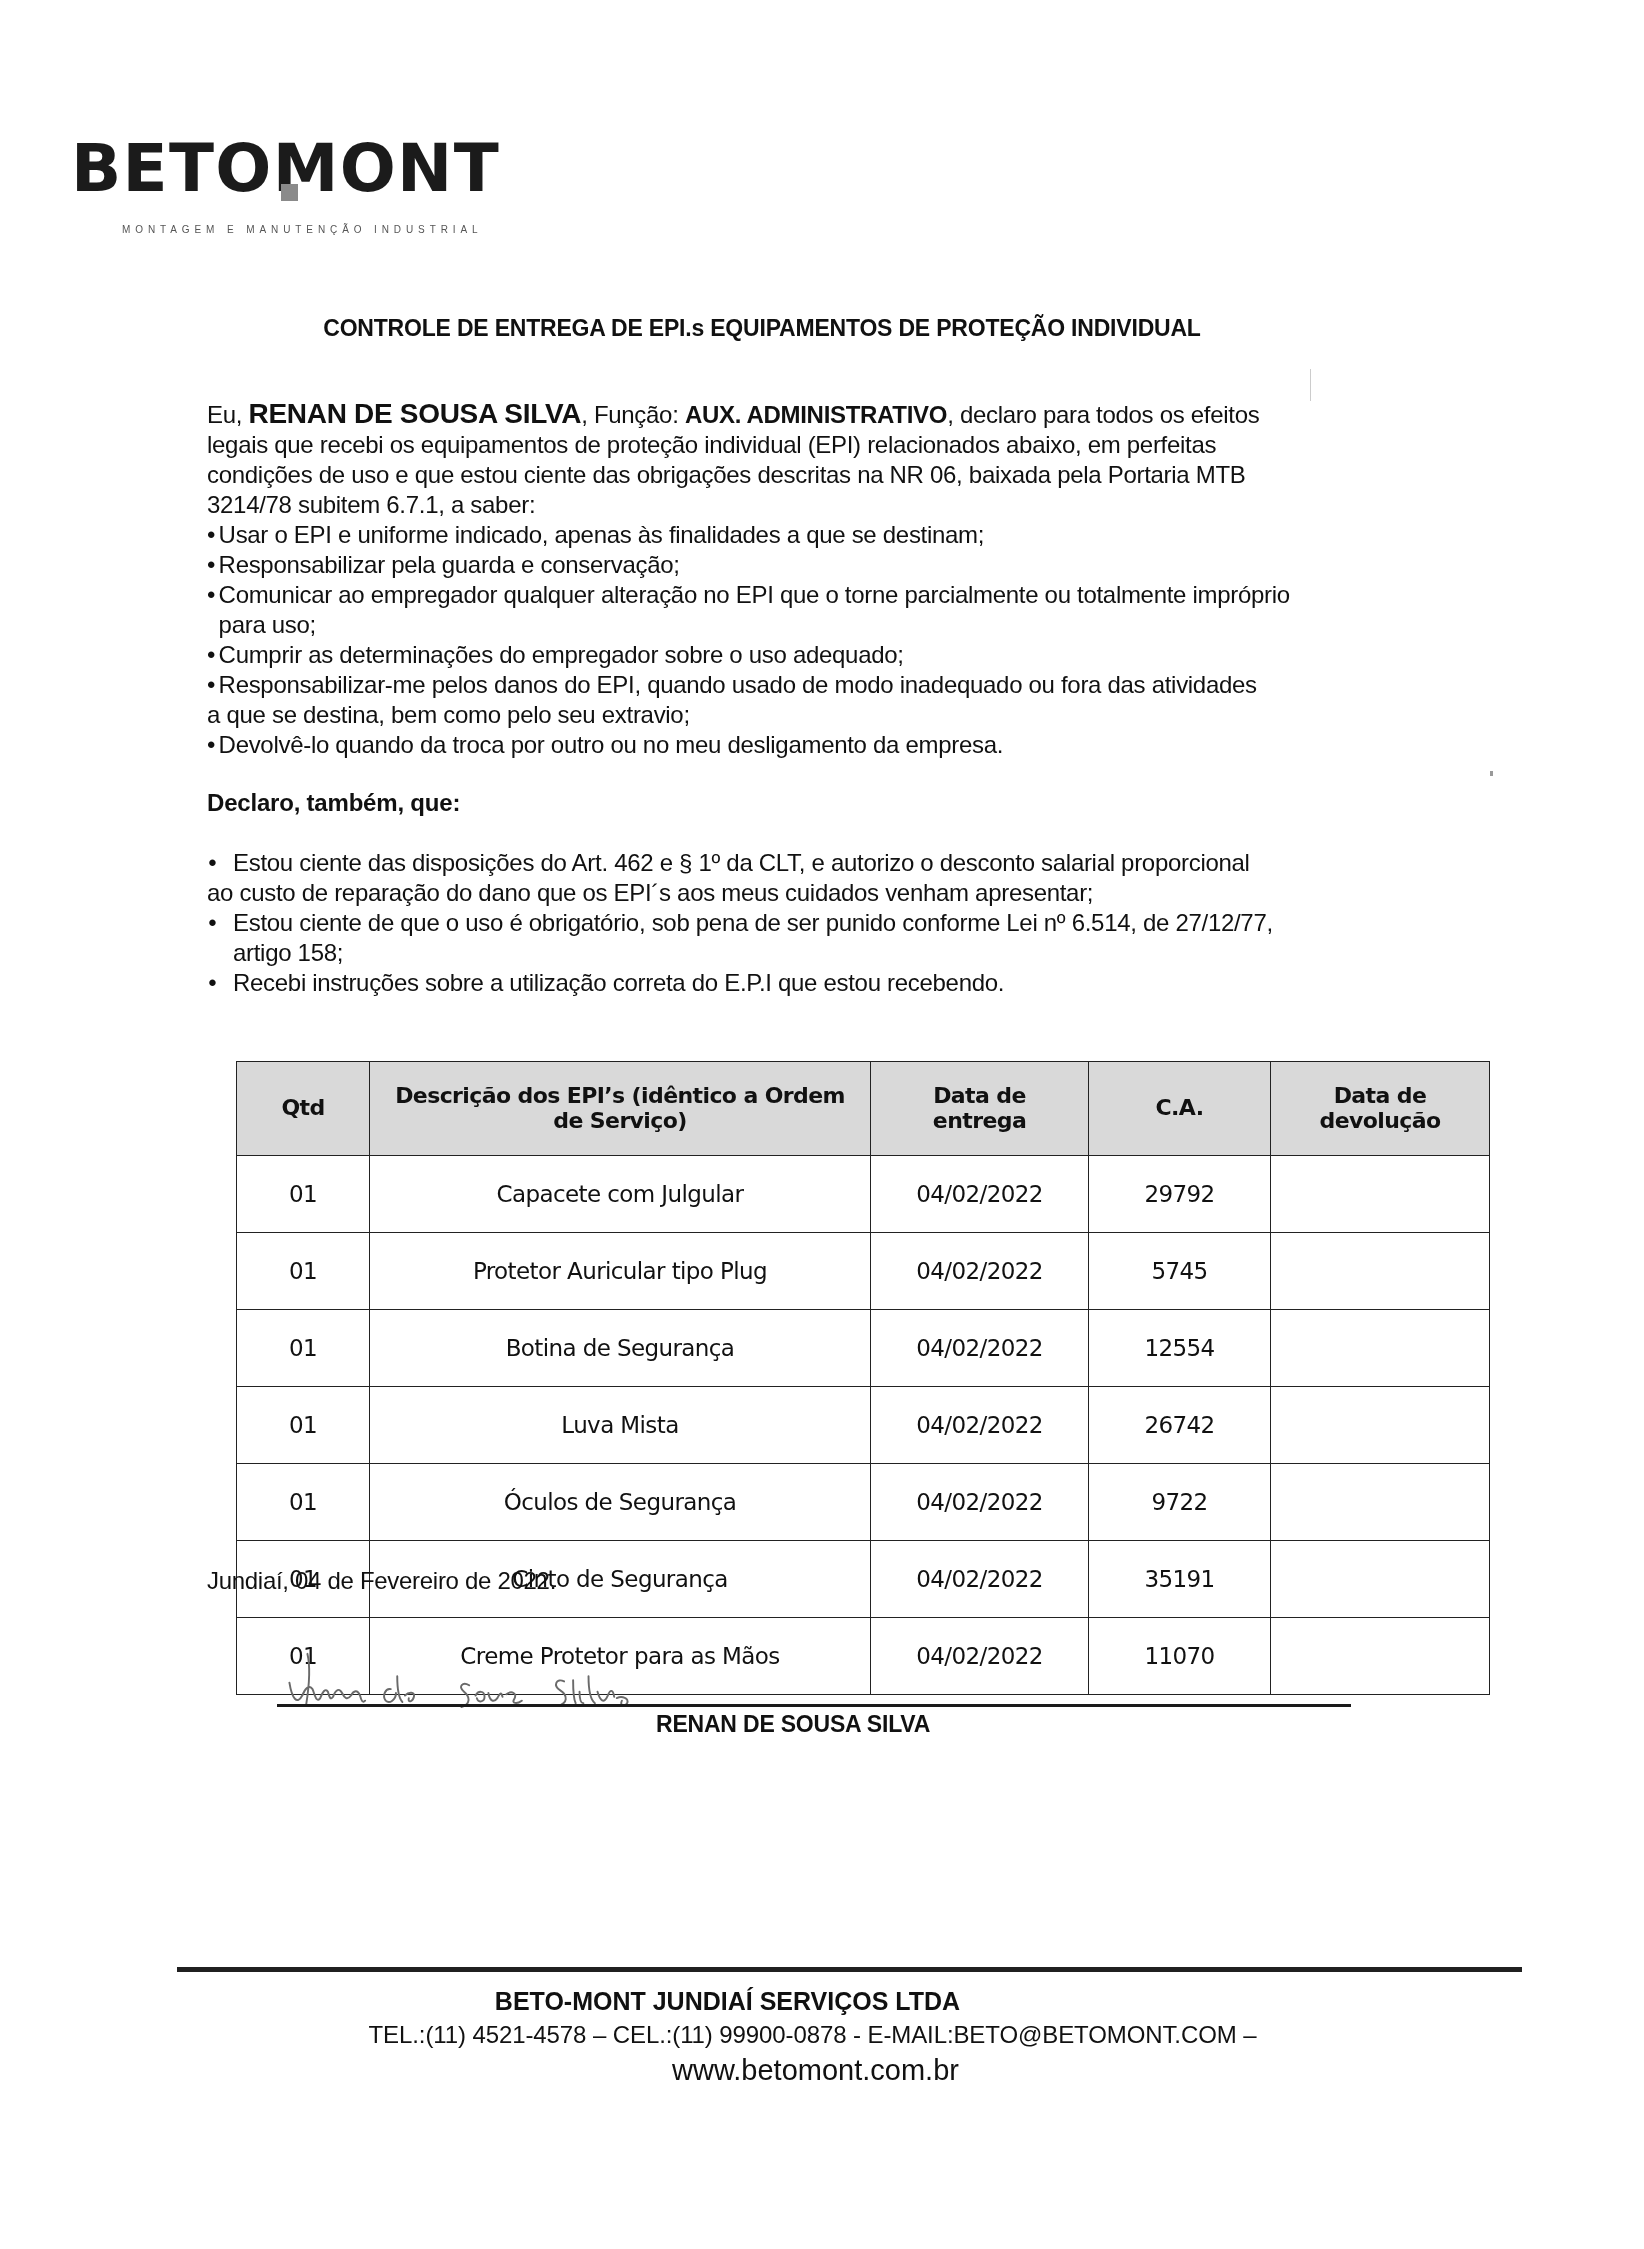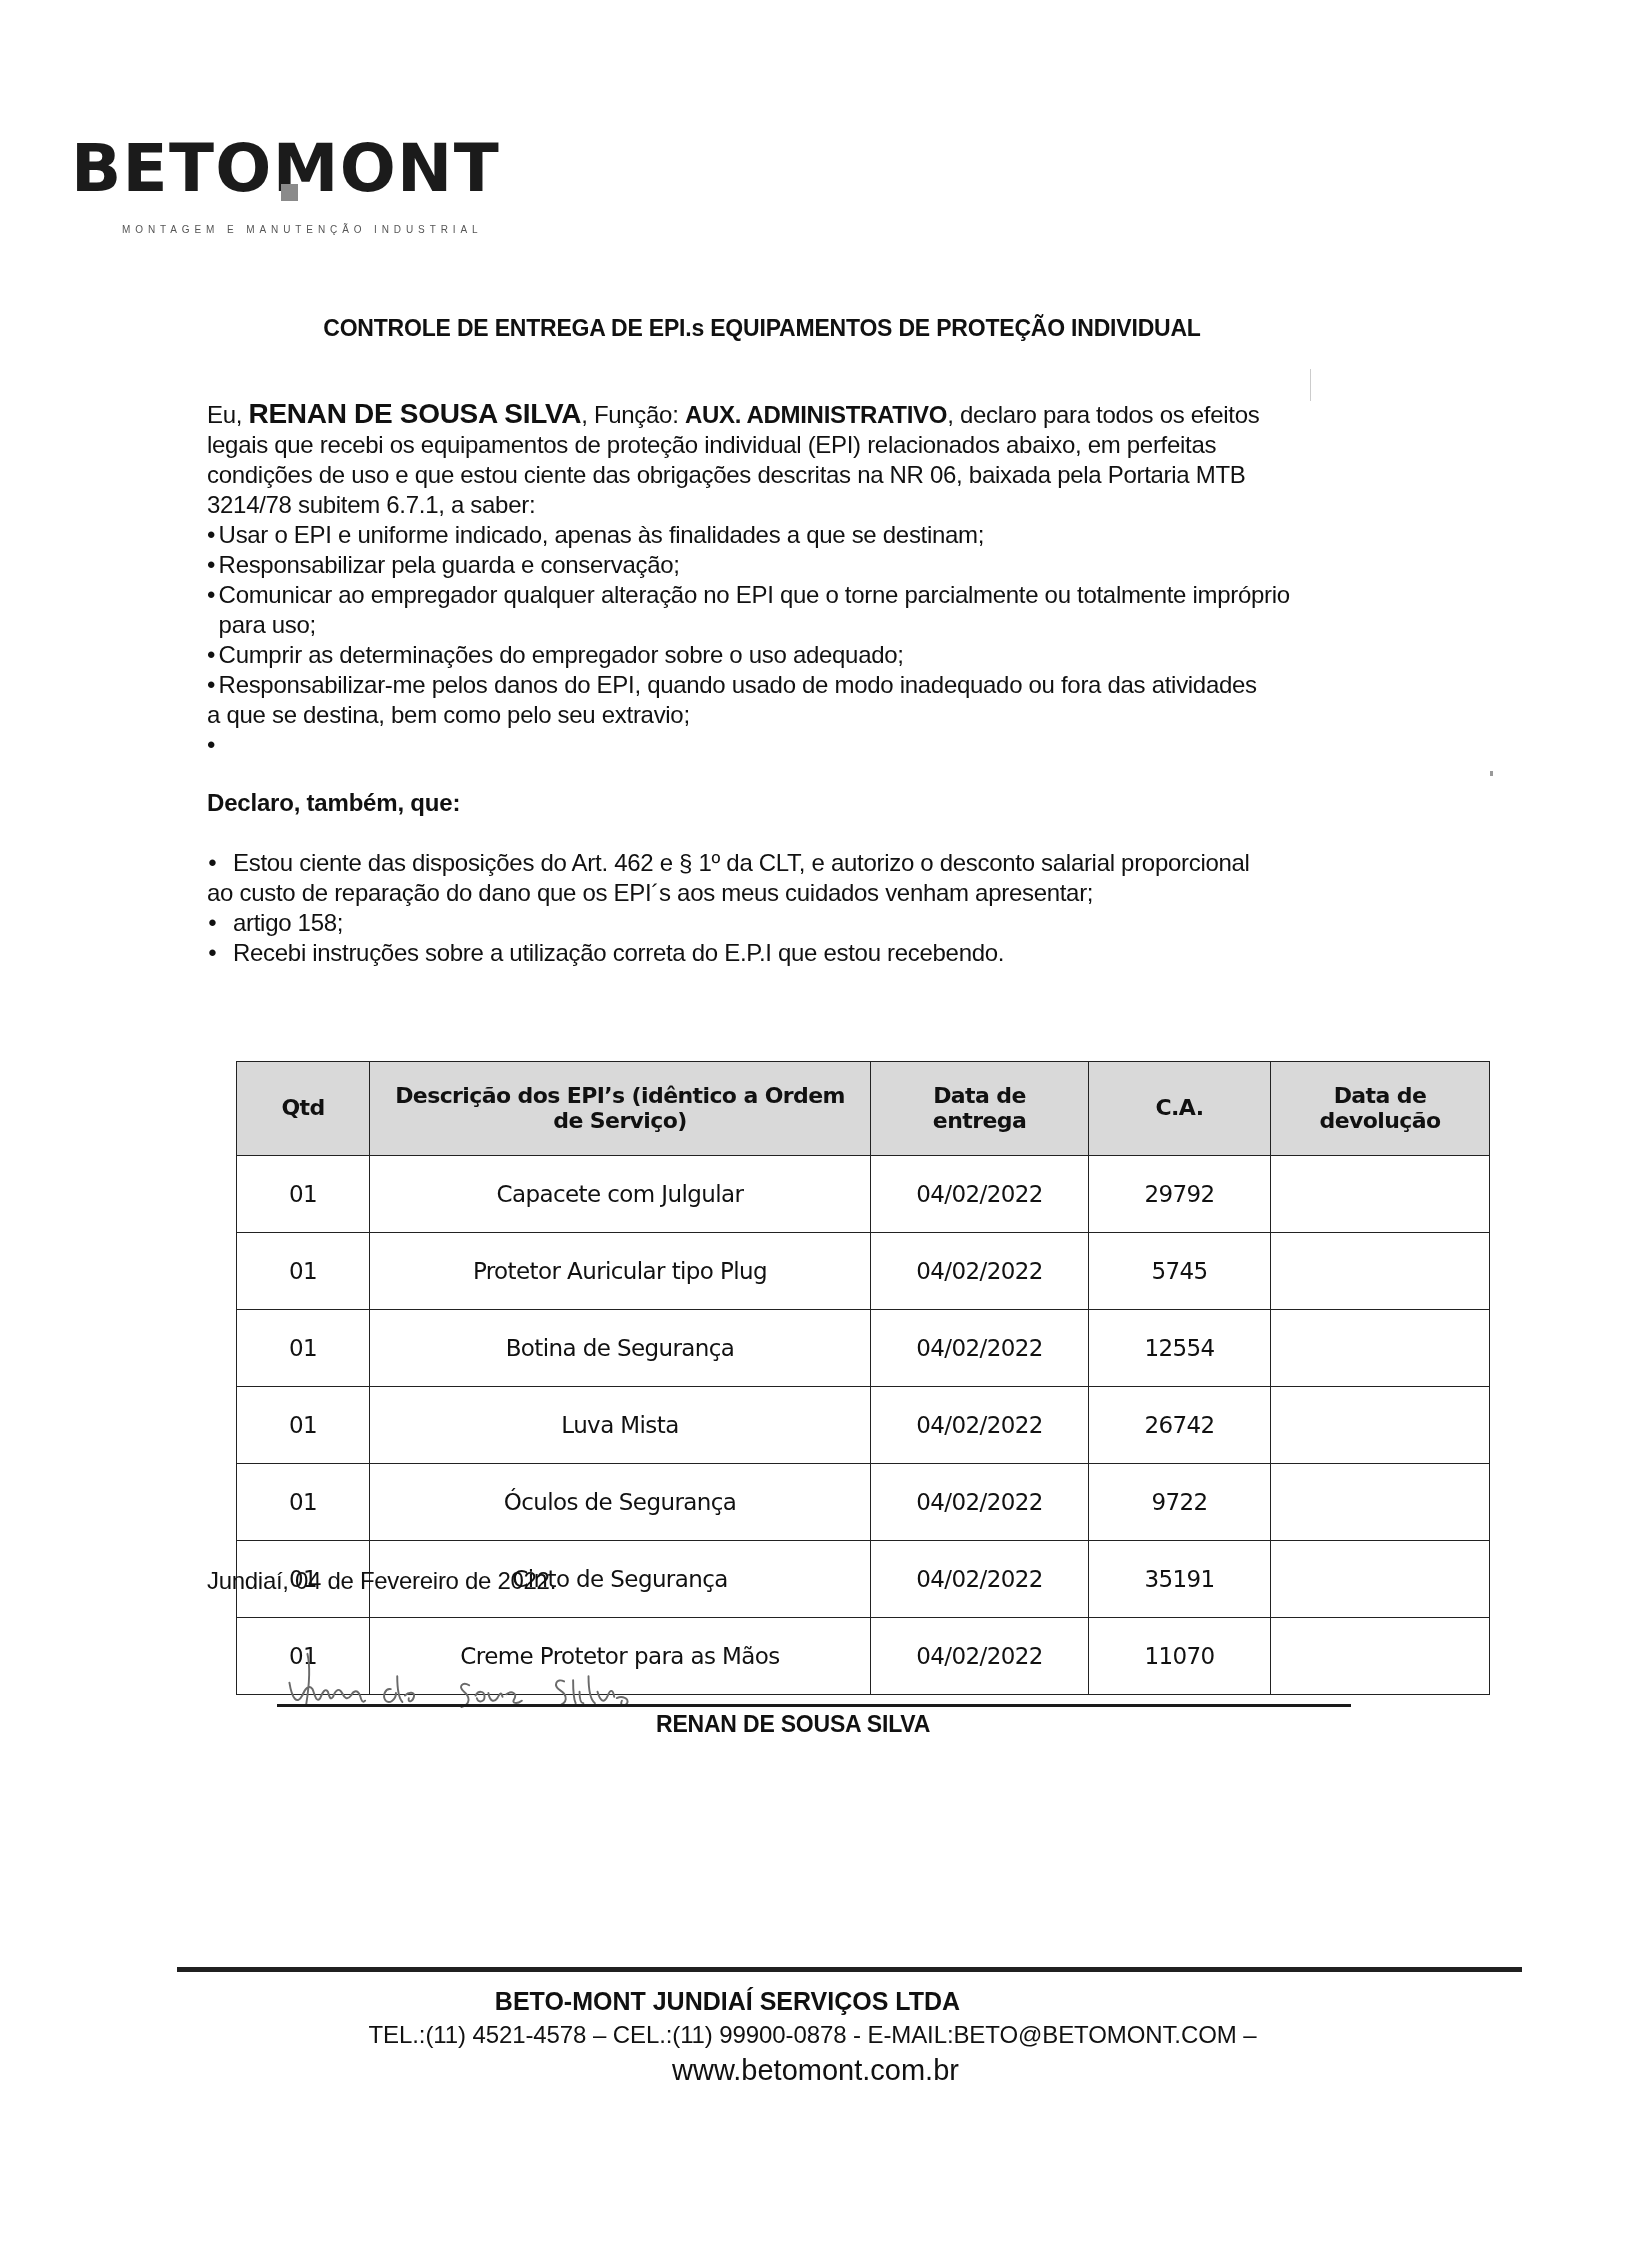--- a/index.html
+++ b/index.html
@@ -80,29 +80,29 @@
   <p>condições de uso e que estou ciente das obrigações descritas na NR 06, baixada pela Portaria MTB</p>
   <p>3214/78 subitem 6.7.1, a saber:</p>
 
   <p class="bl"><span class="dot">•</span><span>Usar o EPI e uniforme indicado, apenas às finalidades a que se destinam;</span></p>
   <p class="bl"><span class="dot">•</span><span>Responsabilizar pela guarda e conservação;</span></p>
   <p class="bl"><span class="dot">•</span><span>Comunicar ao empregador qualquer alteração no EPI que o torne parcialmente ou totalmente impróprio</span></p>
   <p class="bl indent">para uso;</p>
   <p class="bl"><span class="dot">•</span><span>Cumprir as determinações do empregador sobre o uso adequado;</span></p>
   <p class="bl"><span class="dot">•</span><span>Responsabilizar-me pelos danos do EPI, quando usado de modo inadequado ou fora das atividades</span></p>
   <p class="bl cont">a que se destina, bem como pelo seu extravio;</p>
-  <p class="bl"><span class="dot">•</span></p>
+  <p class="bl"><span class="dot">•</span><span>Devolvê-lo quando da troca por outro ou no meu desligamento da empresa.</span></p>
 </div>
 
 <div class="abs declaro">Declaro, também, que:</div>
 
 <div class="abs list2">
   <p class="b2"><span class="dot">•</span><span>Estou ciente das disposições do Art. 462 e § 1º da CLT, e autorizo o desconto salarial proporcional</span></p>
   <p class="b2 wrap">ao custo de reparação do dano que os EPI´s aos meus cuidados venham apresentar;</p>
-  <p class="b2"><span class="dot">•</span></p>
+  <p class="b2"><span class="dot">•</span><span>Estou ciente de que o uso é obrigatório, sob pena de ser punido conforme Lei nº 6.514, de 27/12/77,</span></p>
   <p class="b2 ind">artigo 158;</p>
   <p class="b2"><span class="dot">•</span><span>Recebi instruções sobre a utilização correta do E.P.I que estou recebendo.</span></p>
 </div>
 
 <table class="abs epi-table">
   <thead>
     <tr>
       <th class="c1">Qtd</th>
       <th class="c2"><span>Descrição dos EPI’s (idêntico a Ordem</span><br><span>de Serviço)</span></th>
       <th class="c3"><span>Data de</span><br><span>entrega</span></th>

